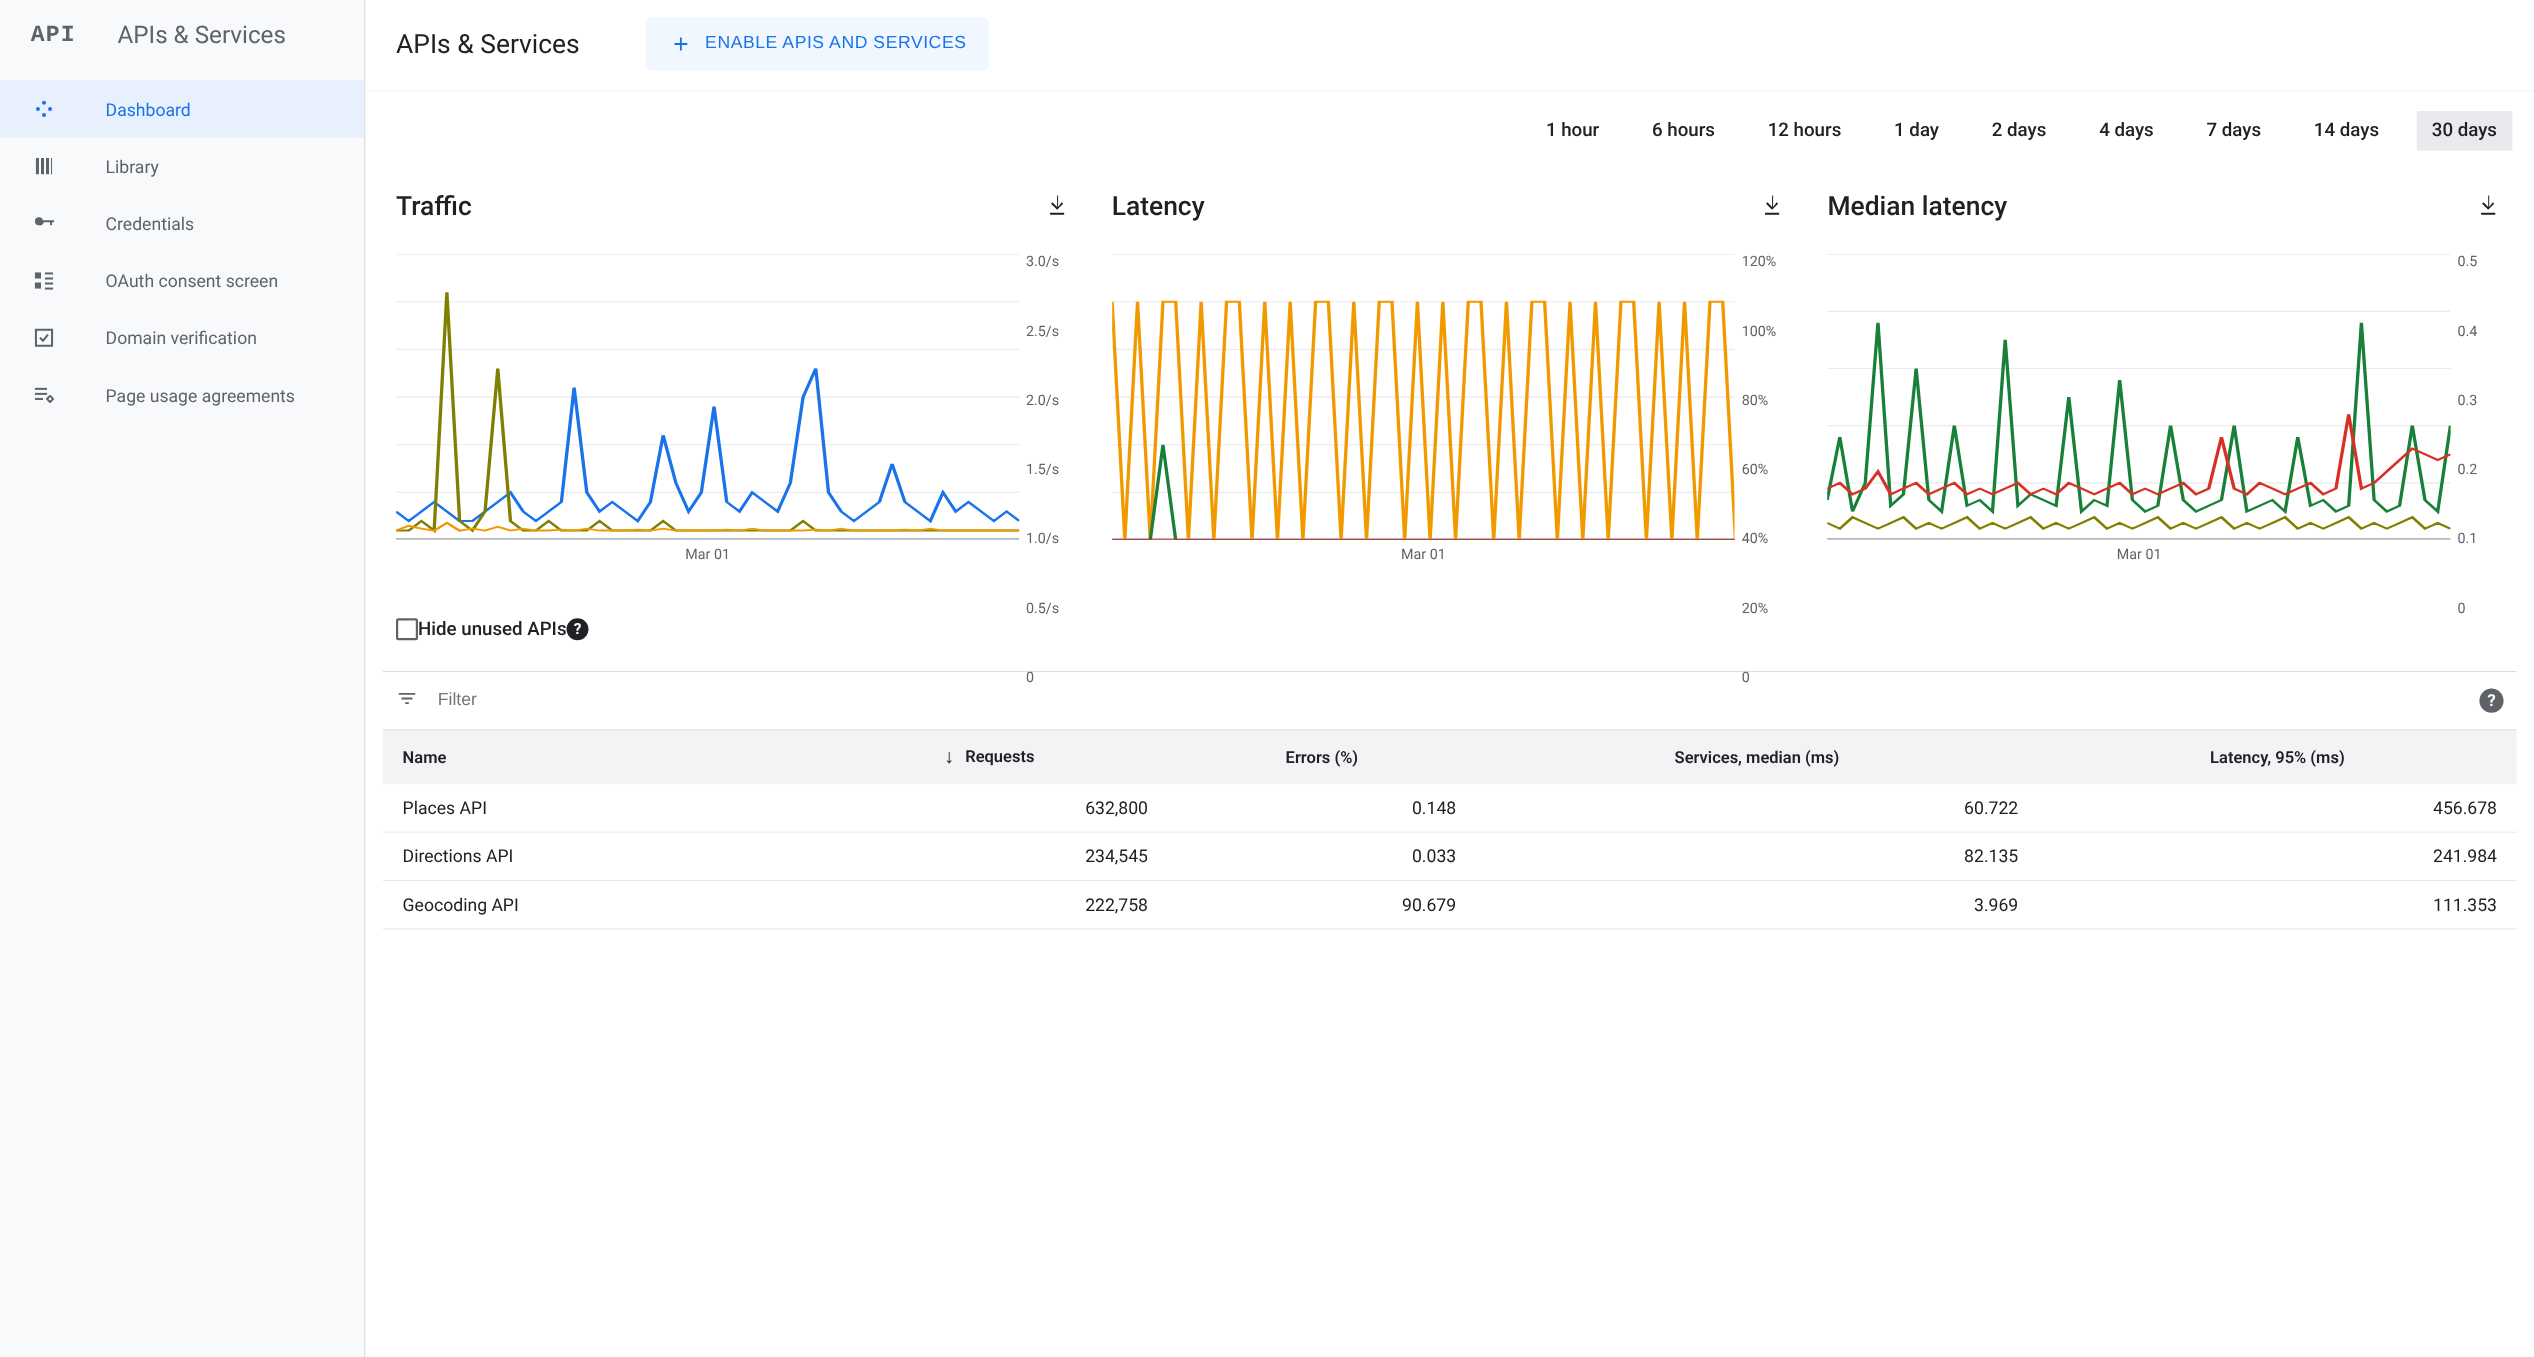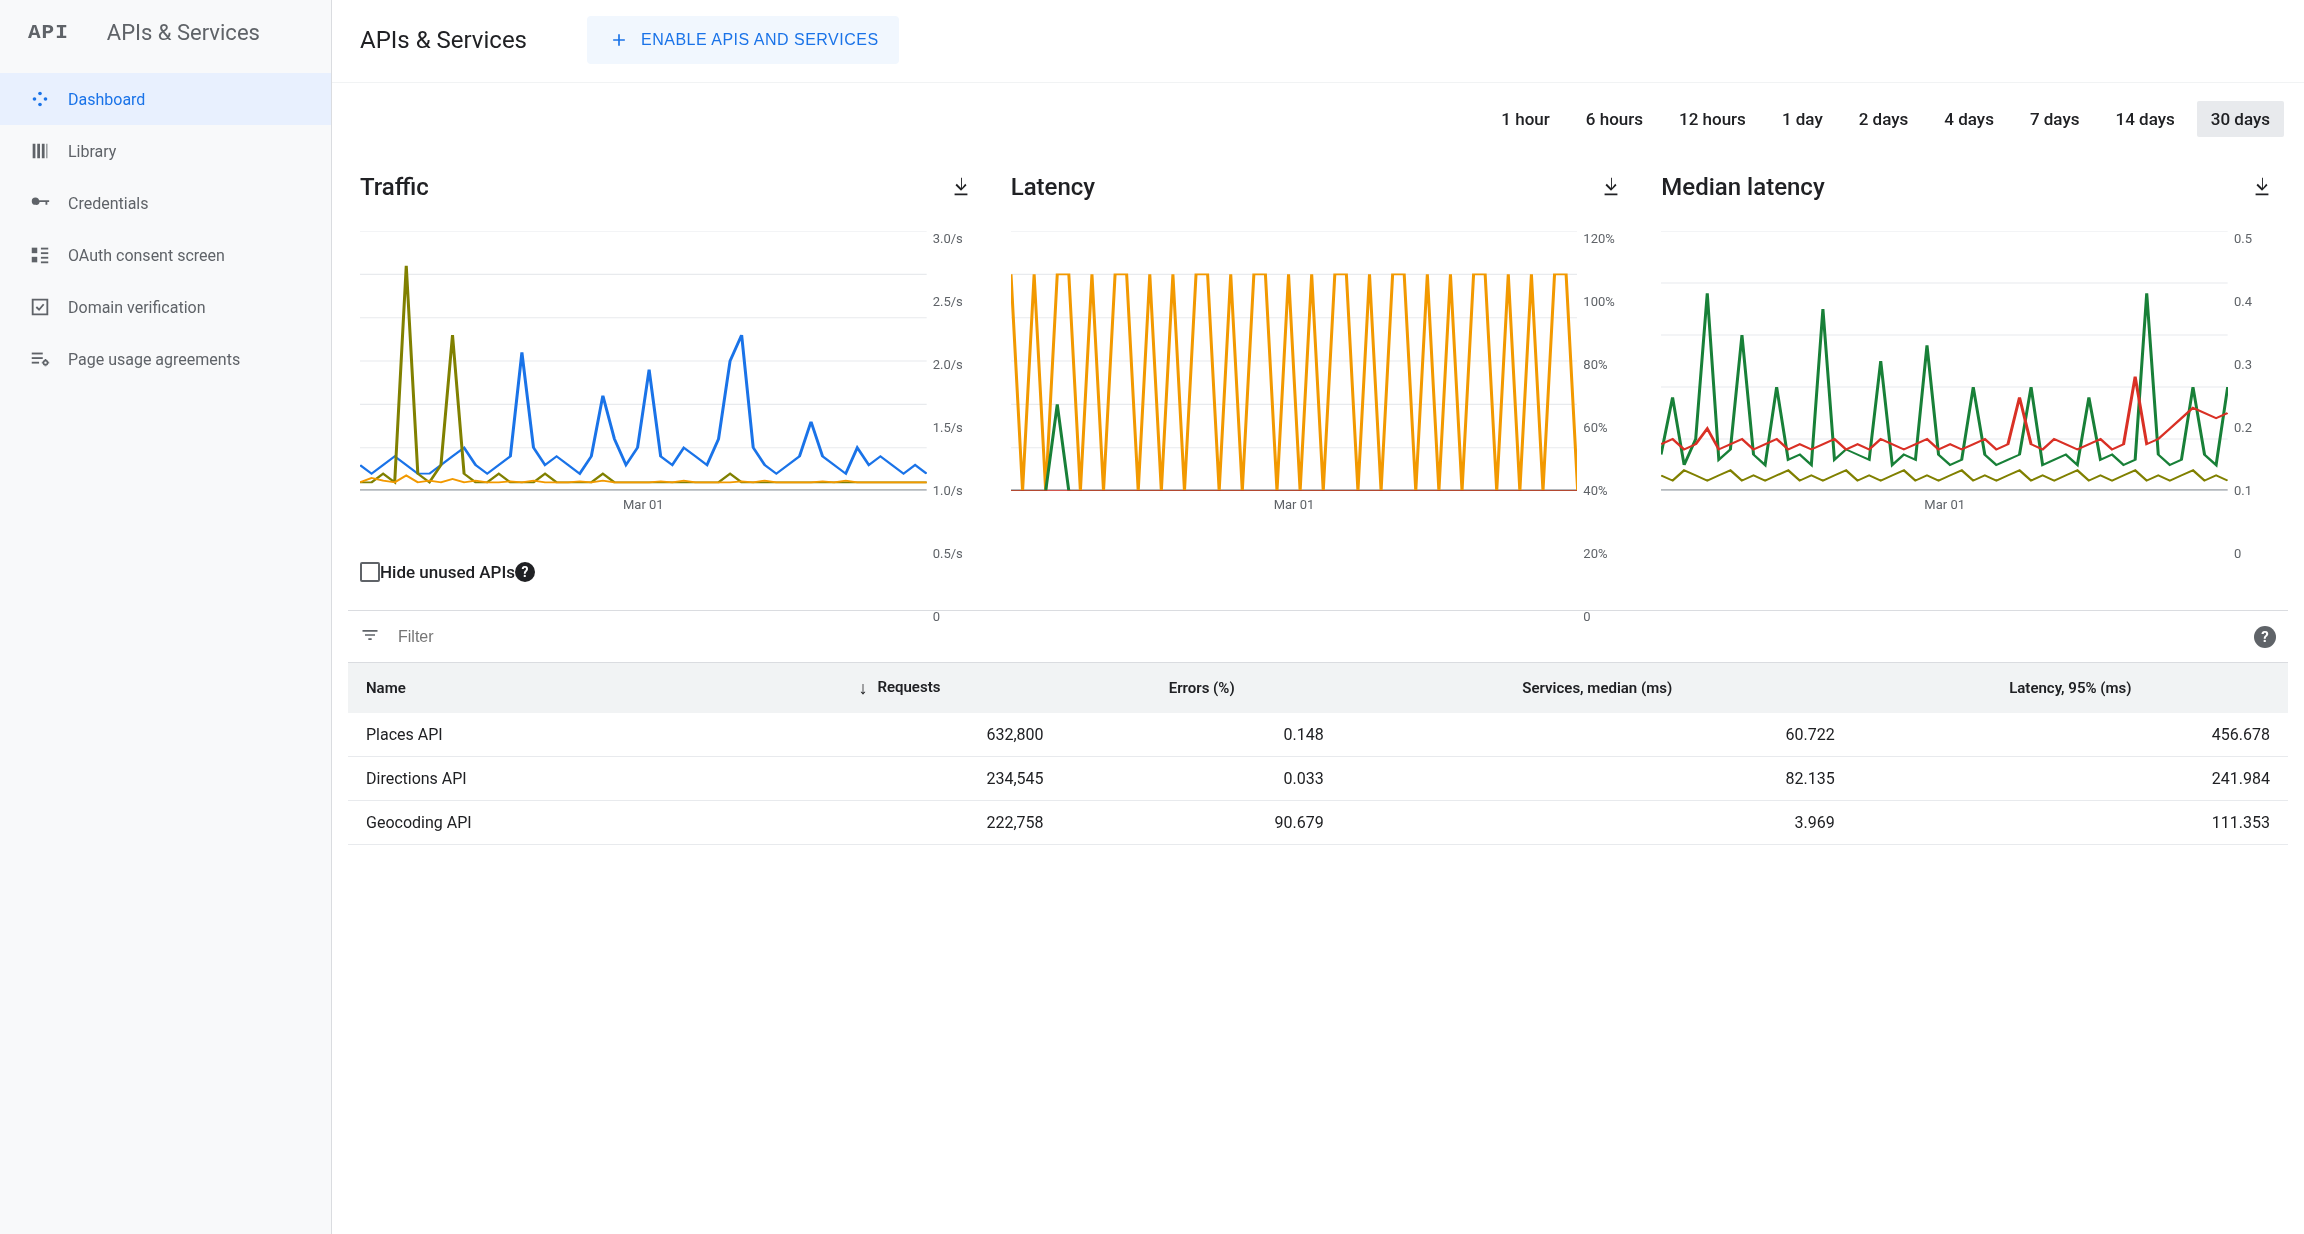--- a/index.html
+++ b/index.html
@@ -36,21 +36,21 @@
     font-size: 22px;
     color: #5f6368;
     font-weight: 400;
   }
   .sidebar-nav { padding-top: 4px; }
   .nav-item {
     display: flex;
     align-items: center;
     height: 52px;
     padding: 0 20px 0 28px;
-    gap: 16px;
+    gap: 44px;
     color: #5f6368;
     cursor: pointer;
     font-size: 16px;
   }
   .nav-item.active {
     background: #e8f0fe;
     color: #1a73e8;
   }
   .nav-item.active .nav-icon svg { fill: #1a73e8; }
   .nav-icon {
@@ -95,21 +95,21 @@
     font-weight: 500;
     letter-spacing: 0.5px;
     cursor: pointer;
   }
   .enable-btn svg { width: 20px; height: 20px; fill: #1a73e8; }
 
   .time-tabs {
     display: flex;
     justify-content: flex-end;
     padding: 18px 20px 8px 28px;
-    gap: 8px;
+    gap: 20px;
   }
   .time-tab {
     padding: 8px 14px;
     font-size: 17px;
     color: #202124;
     cursor: pointer;
     border-radius: 2px;
     font-weight: 500;
   }
   .time-tab.active { background: #e8eaed; }

